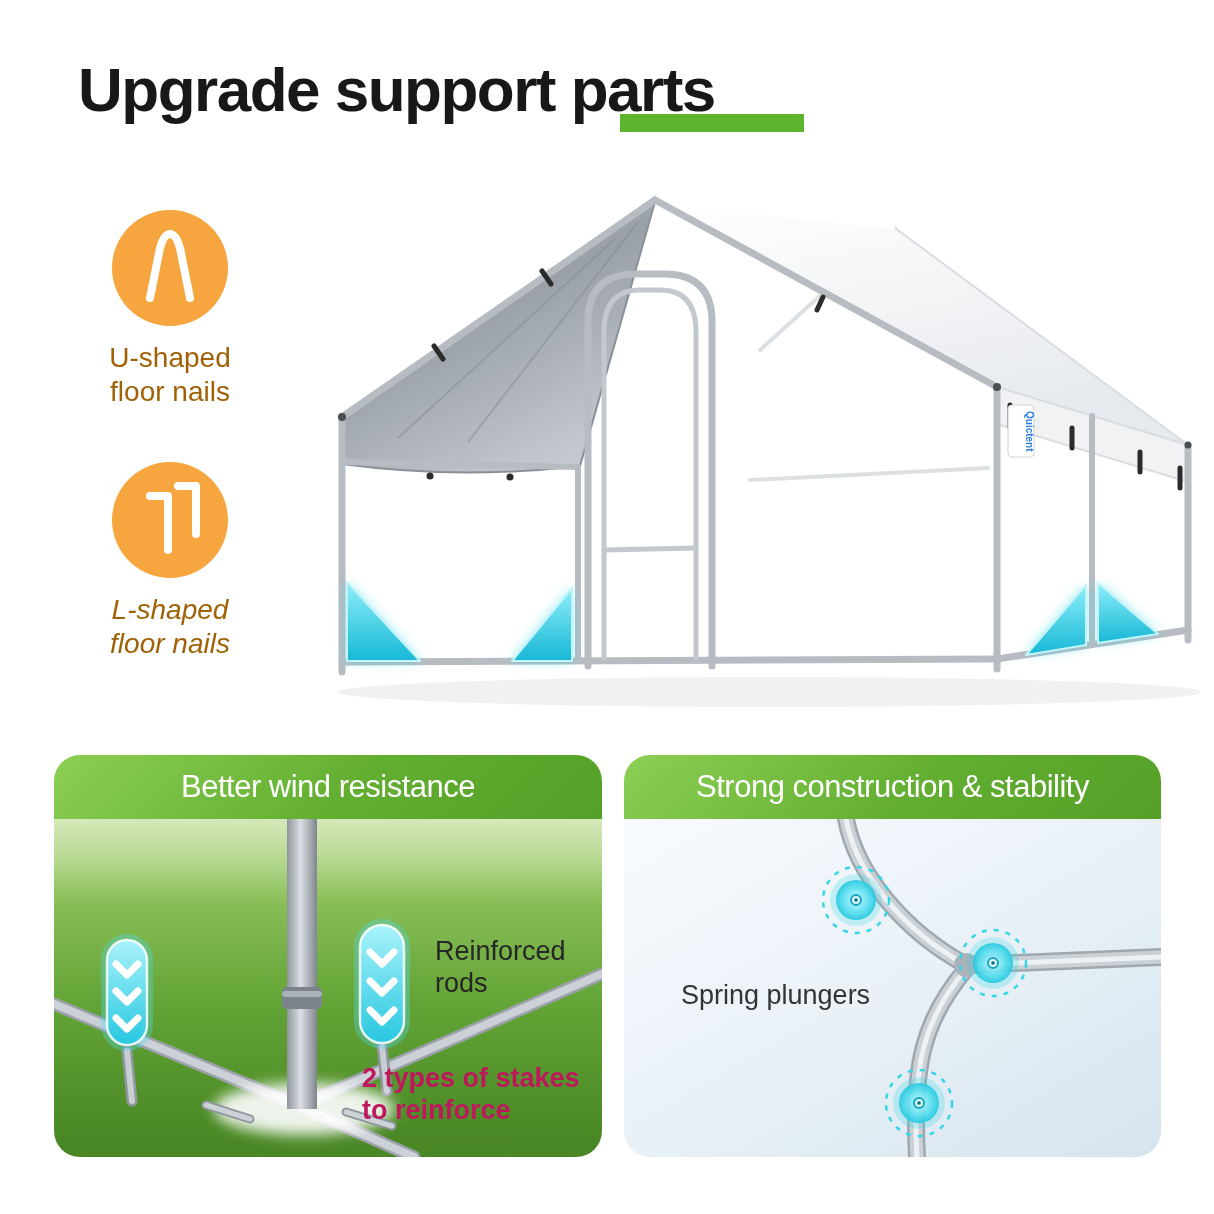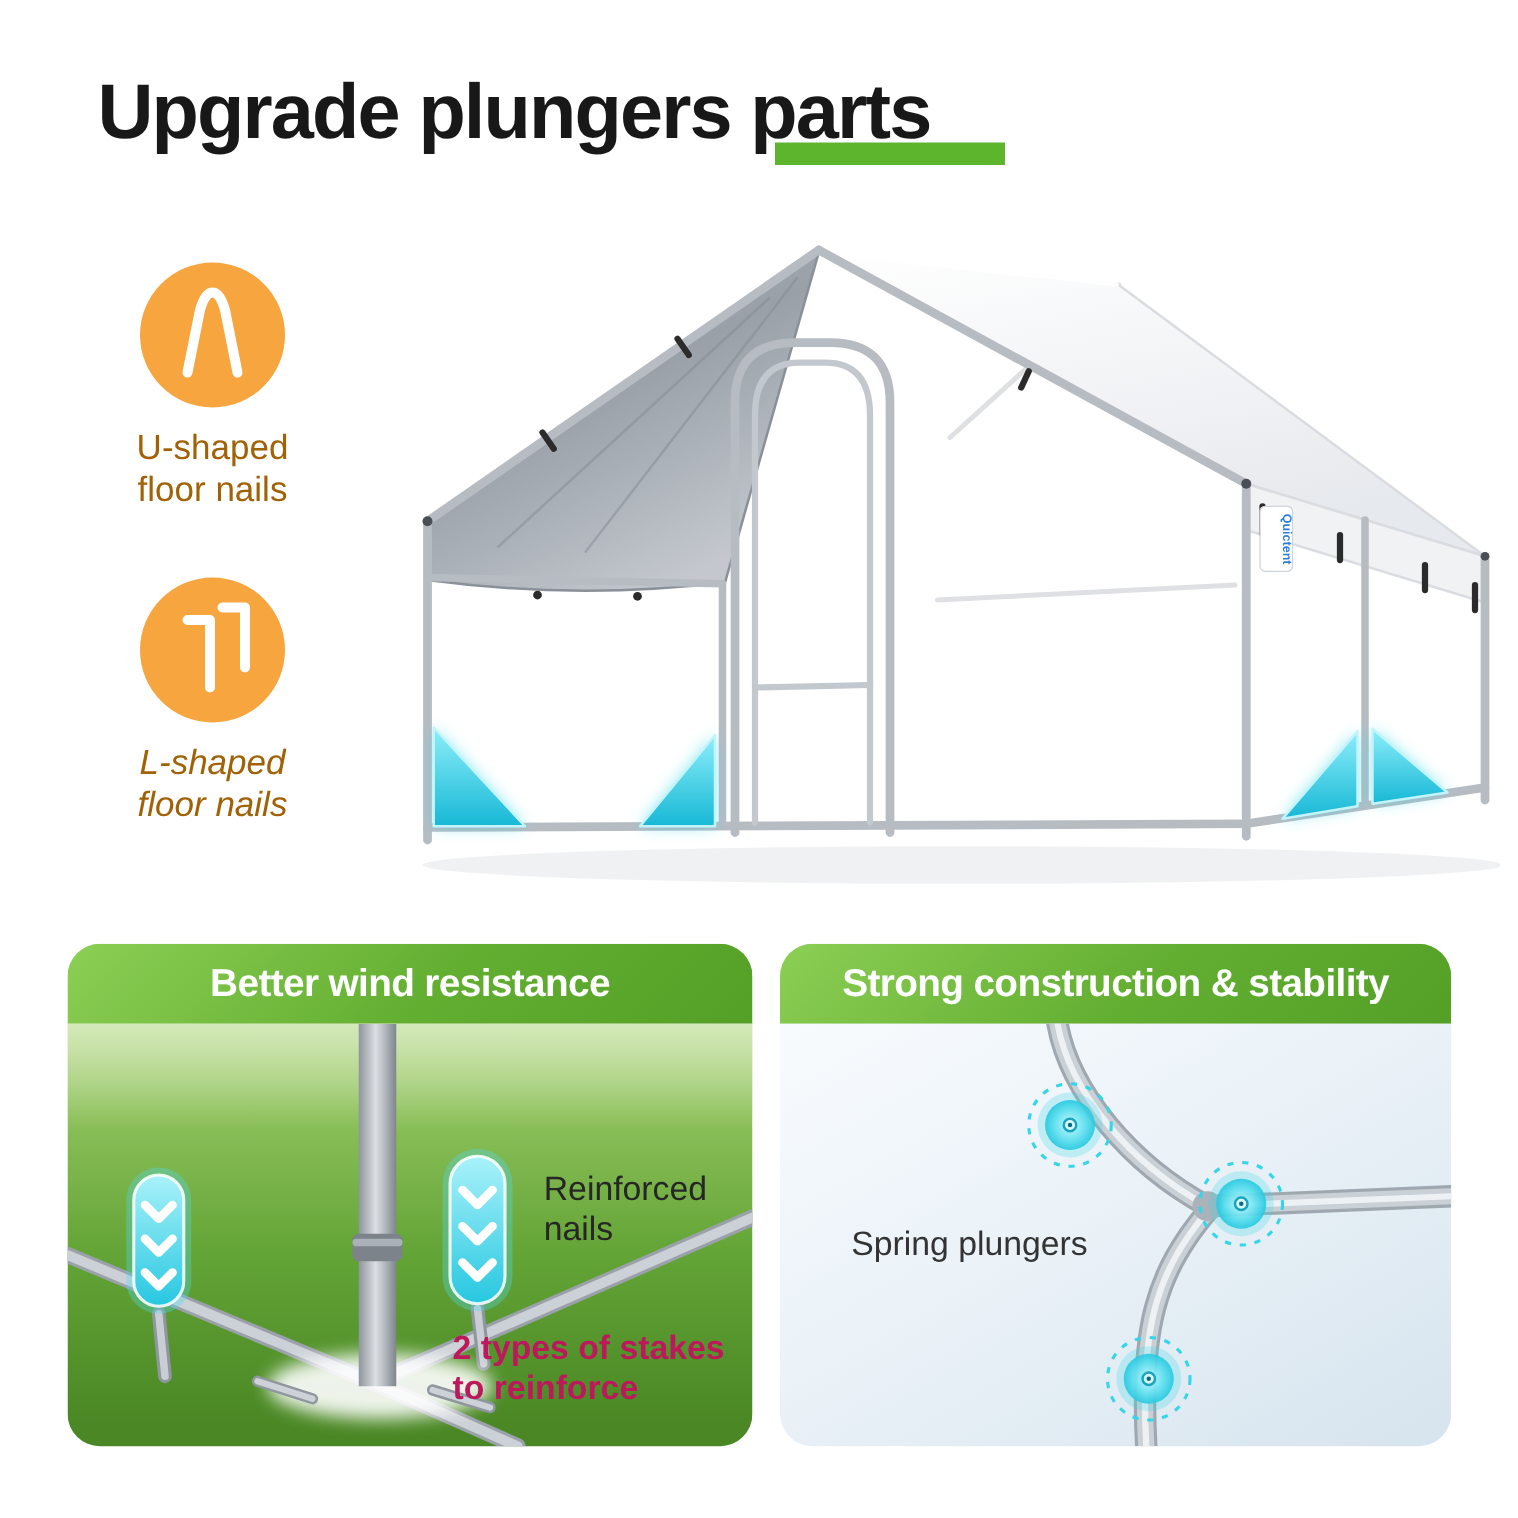--- a/index.html
+++ b/index.html
@@ -24,21 +24,21 @@
 
   
   .tent-wrap { position:absolute; left:320px; top:180px; width:880px; height:530px; }
 
   
   .panel { position:absolute; top:755px; height:402px; border-radius:26px; overflow:hidden; }
   .panel-left  { left:54px;  width:548px; }
   .panel-right { left:624px; width:537px; }
   .panel-header { height:64px; background:linear-gradient(135deg,#8ccf55 0%,#62ae31 55%,#54a027 100%);
                   display:flex; align-items:center; justify-content:center;
-                  color:#ffffff; font-weight:700; font-size:31px; letter-spacing:-0.5px; }
+                  color:#ffffff; font-weight:400; font-size:31px; letter-spacing:-0.5px; }
   .panel-body { position:relative; width:100%; height:410px;padding-left:12px; }
 
   .grass-bg { position:absolute; inset:0;
               background:linear-gradient(180deg,#b5d98b 0%,#8cc05a 18%,#63a436 45%,#4c8a26 75%,#447d20 100%); }
   .grass-haze { position:absolute; left:0; top:0; width:100%; height:85px;
                 background:linear-gradient(180deg,rgba(238,246,222,0.55),rgba(238,246,222,0)); }
   .sky-bg { position:absolute; inset:0;
             background:linear-gradient(150deg,#f8fbfe 0%,#e9f1f7 45%,#d2e1ec 100%); }
 
   .panel-svg { position:absolute; left:0; top:0; }
@@ -48,21 +48,21 @@
   .rods-label   { left:381px; top:116px; }
   .stakes-label { left:308px; top:243px; font-weight:700; color:#be185d; }
   .plungers-label { left:57px; top:160px; color:#333333; }
 </style>
 </head>
 <body>
 
 <div class="page">
 
   <div class="title-accent"></div>
-  <h1 class="title">Upgrade plungers parts</h1>
+  <h1 class="title">Upgrade support parts</h1>
 
   <div class="feature feature-1">
     <div class="feature-circle">
       <svg width="116" height="116" viewBox="0 0 116 116">
         <path d="M38,88 L48,38 Q52,24 58,24 Q64,24 68,38 L78,88" fill="none" stroke="#ffffff" stroke-width="8" stroke-linecap="round"></path>
       </svg>
     </div>
     <div class="feature-label">
       <span>U-shaped</span>
       <span>floor nails</span>
@@ -252,21 +252,21 @@
           <g fill="none" stroke="#ffffff" stroke-width="7" stroke-linecap="round" stroke-linejoin="round">
             <polyline points="316,133 328,145 340,133"></polyline>
             <polyline points="316,162 328,174 340,162"></polyline>
             <polyline points="316,191 328,203 340,191"></polyline>
           </g>
         </g>
       </svg>
 
       <div class="annotation rods-label">
         <span>Reinforced</span>
-        <span>nails</span>
+        <span>rods</span>
       </div>
       <div class="annotation stakes-label">
         <span>2 types of stakes</span>
         <span>to reinforce</span>
       </div>
     </div>
   </div>
 
   <div class="panel panel-right">
     <div class="panel-header">Strong construction &amp; stability</div>

